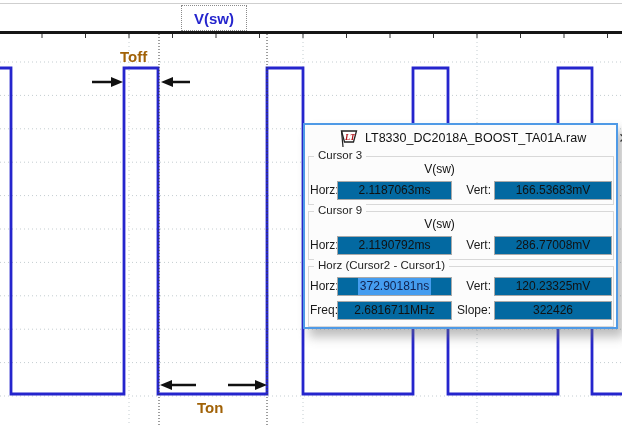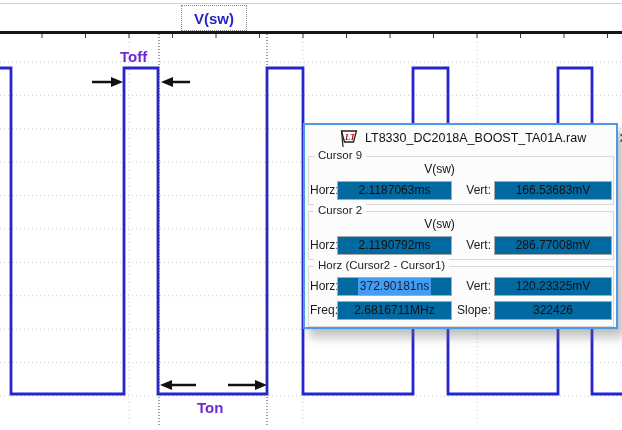--- a/index.html
+++ b/index.html
@@ -8,21 +8,21 @@
   }
   html,body{margin:0;padding:0;background:#fff;}
   #screen{position:relative;width:622px;height:430px;background:#fff;overflow:hidden;
           font-family:"Liberation Sans",sans-serif;}
   .hairline{position:absolute;top:3px;left:0;width:622px;height:1px;background:#cfcfcf;}
   .pane-top{position:absolute;top:31px;left:0;width:622px;height:3px;background:#161616;}
   .trace-label-box{position:absolute;left:181px;top:5px;width:64px;height:24px;
           border:1px dotted #8a8a8a;display:flex;align-items:center;justify-content:center;}
   .trace-label-box span{color:var(--trace);font-weight:bold;font-size:15px;}
   #plot-svg{position:absolute;left:0;top:0;}
-  .anno{position:absolute;color:#6d28d9;font-weight:bold;font-size:15px;letter-spacing:0px;}
+  .anno{position:absolute;color:#a16207;font-weight:bold;font-size:15px;letter-spacing:0px;}
   #toff-label{left:120px;top:48px;}
   #ton-label{left:197px;top:352px;margin-top:47px;}
   
   .dlg{position:absolute;left:303px;top:123px;width:311px;height:202px;background:#fcfcfc;
        border:2px solid var(--dlgborder);box-shadow:6px 8px 10px rgba(110,110,110,.45);
        font-size:12px;color:#1c1c1c;}
   .titlebar{position:absolute;left:0;top:0;width:100%;height:26px;display:flex;align-items:center;padding-left:29px;}
   .lt-ico{margin-left:5px;flex:0 0 auto;}
   .title-text{margin-left:6px;font-size:12.5px;color:#111;white-space:nowrap;}
   .close-btn{position:absolute;right:12px;top:4px;width:18px;height:18px;border:none;background:none;
@@ -110,32 +110,32 @@
       <svg class="lt-ico" width="20" height="19" viewBox="0 0 20 19">
         <polygon points="2.5,2 17.5,2 14.5,13 5.5,13" fill="#ffffff" stroke="#222" stroke-width="1.3"></polygon>
         <line x1="2.5" y1="2" x2="4" y2="18" stroke="#222" stroke-width="1.2"></line>
         <text x="6" y="11" font-size="8.5" font-weight="bold" font-style="italic" fill="#b01218" font-family="Liberation Serif, serif">LT</text>
       </svg>
       <span class="title-text">LT8330_DC2018A_BOOST_TA01A.raw</span>
       <button class="close-btn">✕</button>
     </div>
 
     <div class="grp" id="grp1">
-      <span class="grp-label">Cursor 9</span>
+      <span class="grp-label">Cursor 3</span>
     </div>
     <div class="sigrow" id="sig1">V(sw)</div>
     <div class="frow" id="row1">
       <span class="flabel l1">Horz:</span>
       <span class="fbox b1">2.1187063ms</span>
       <span class="flabel l2">Vert:</span>
       <span class="fbox b2">166.53683mV</span>
     </div>
 
     <div class="grp" id="grp2">
-      <span class="grp-label">Cursor 2</span>
+      <span class="grp-label">Cursor 9</span>
     </div>
     <div class="sigrow" id="sig2">V(sw)</div>
     <div class="frow" id="row2">
       <span class="flabel l1">Horz:</span>
       <span class="fbox b1">2.1190792ms</span>
       <span class="flabel l2">Vert:</span>
       <span class="fbox b2">286.77008mV</span>
     </div>
 
     <div class="grp" id="grp3">

